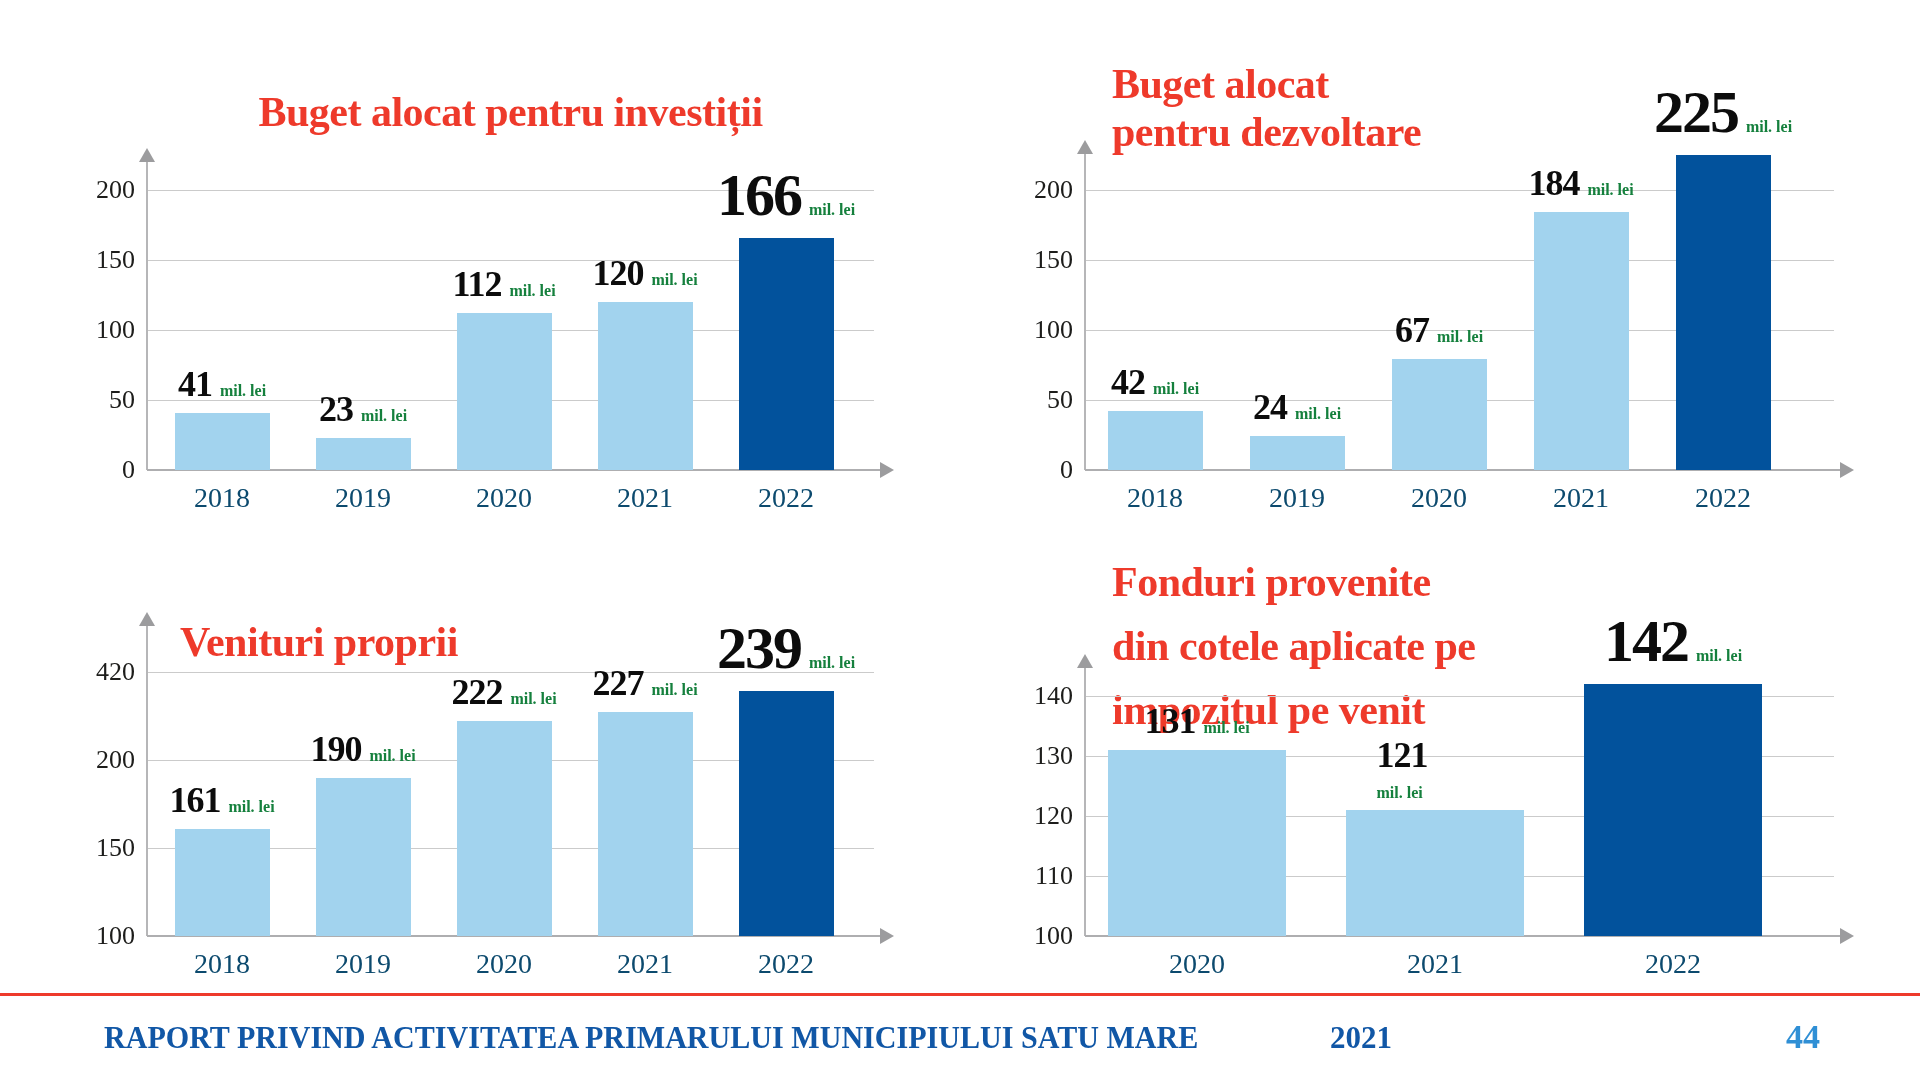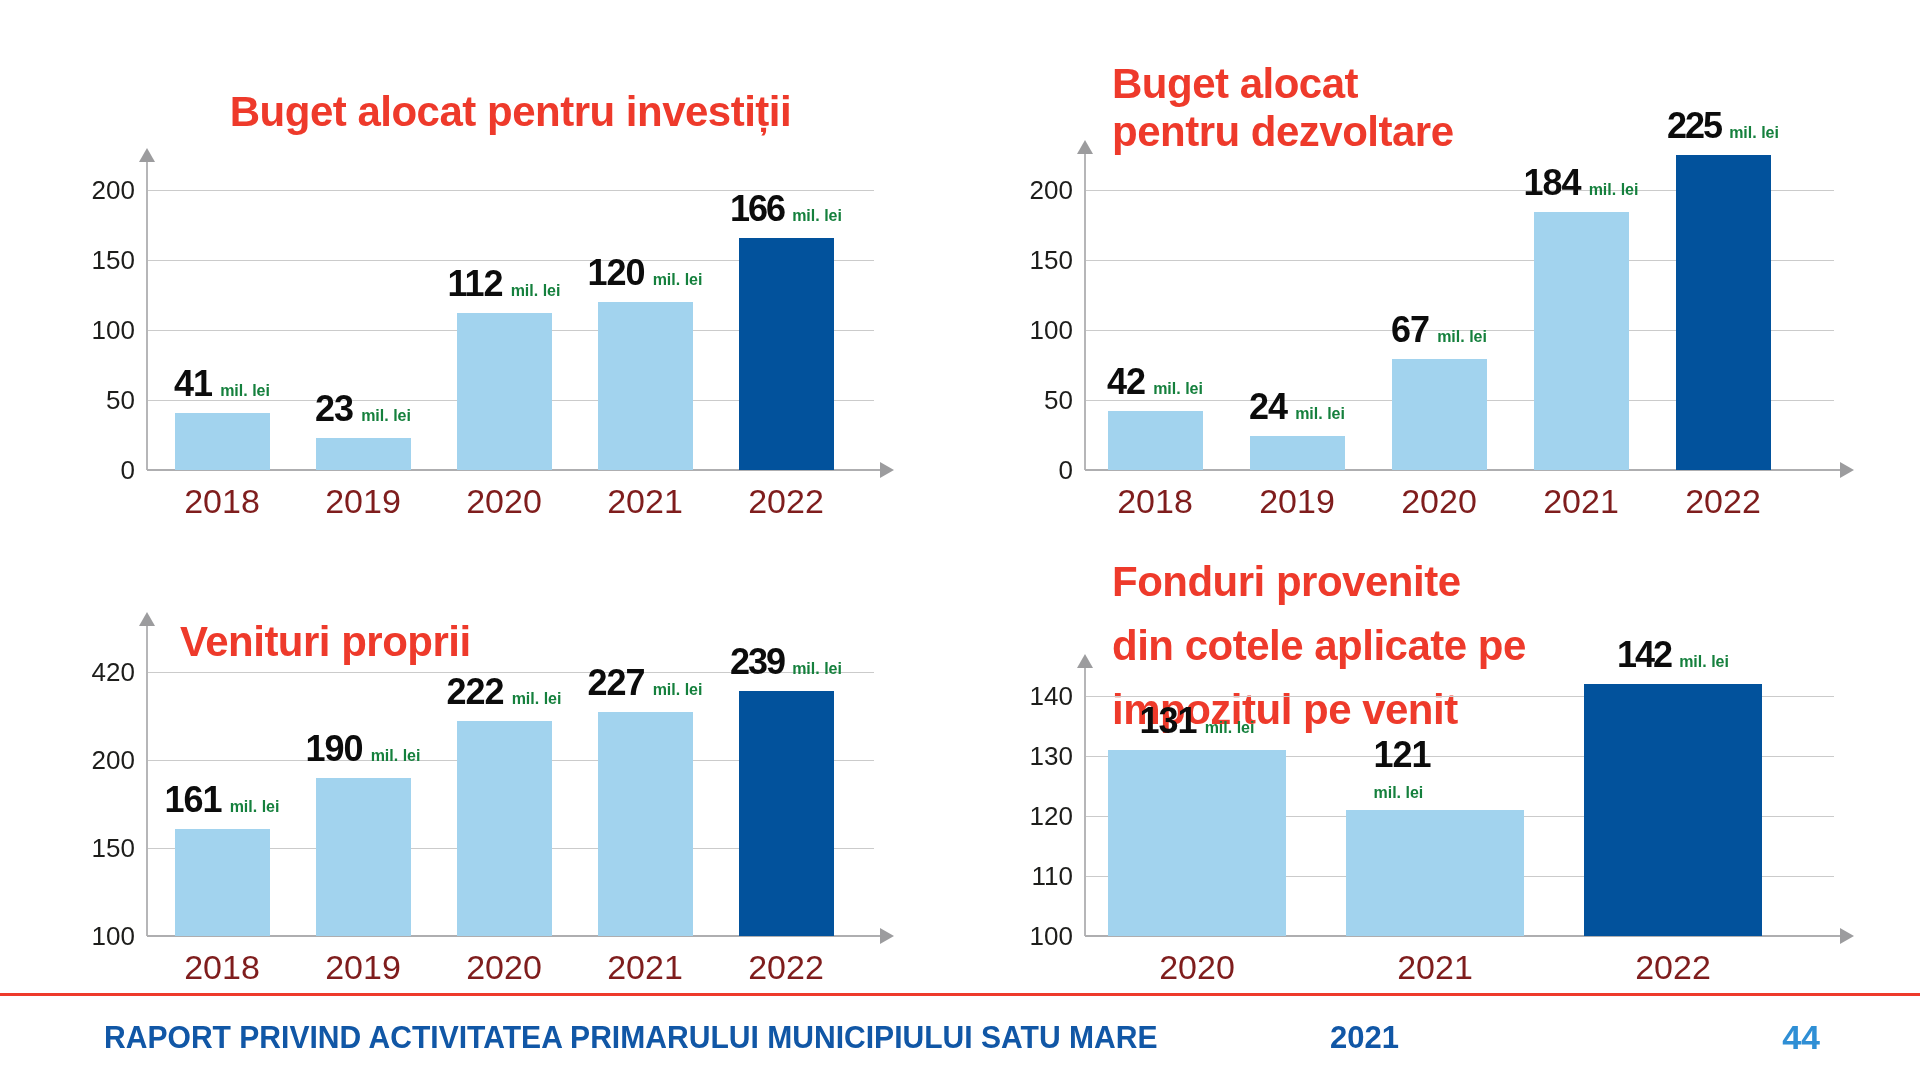--- a/index.html
+++ b/index.html
@@ -1,18 +1,18 @@
 <!DOCTYPE html>
 <html style="--red: #ee3a2b; --light: #a2d3ee; --dark: #02529c; --footer-blue: #1157a6; --page-blue: #2f8fd5;"><head>
 <meta charset="utf-8">
 <style>
   html,body{margin:0;padding:0;background:#ffffff;}
   .page{
     position:relative;width:1920px;height:1080px;background:#ffffff;overflow:hidden;
-    font-family:Liberation Sans, sans-serif;
+    font-family:Liberation Serif, serif;
   }
   .chart{position:absolute;inset:0;}
   .chart-title{
     position:absolute;font-weight:bold;font-size:42px;line-height:48px;
     color:var(--red,#ee3a2b);letter-spacing:-0.5px;white-space:pre-line;
   }
   .t-investitii{left:147px;top:88px;width:727px;text-align:center;}
   .t-dezvoltare{left:1112px;top:60px;}
   .t-venituri{left:180px;top:590px;margin-top:28px;}
   .t-fonduri{left:1112px;top:550px;line-height:64px;}
@@ -25,30 +25,30 @@
   .xaxis{position:absolute;height:2px;background:#aeaeb0;}
   .xarrow{position:absolute;width:0;height:0;
     border-top:8px solid transparent;border-bottom:8px solid transparent;
     border-left:14px solid #9c9c9e;}
   .ytick{
     position:absolute;width:66px;text-align:right;
     font-size:26px;line-height:30px;height:30px;color:#1d1d1b;
   }
   .cat{
     position:absolute;transform:translateX(-50%);
-    font-size:34px;color:#7f1d1d;white-space:nowrap;
+    font-size:28px;color:#0c4a6e;white-space:nowrap;
   }
   .bar{position:absolute;background:var(--light,#a2d3ee);}
   .bar.hl{background:var(--dark,#02529c);}
   .vlabel{
     position:absolute;transform:translateX(-50%);
     display:flex;align-items:baseline;gap:8px;white-space:nowrap;
   }
   .vlabel .num{font-weight:bold;font-size:36px;letter-spacing:-1px;color:#0c0c0c;}
-  .vlabel.big .num{font-size:36px;letter-spacing:-2px;}
+  .vlabel.big .num{font-size:60px;letter-spacing:-2px;}
   .vlabel .unit{font-weight:bold;font-size:16px;color:#15803d;}
 
   .footer-line{position:absolute;left:0;top:993px;width:1920px;height:3px;background:var(--red,#ee3a2b);}
   .footer-text{
     position:absolute;left:104px;top:1020px;font-size:31px;font-weight:bold;
     color:var(--footer-blue,#1157a6);letter-spacing:0px;white-space:nowrap;
     transform:scaleX(0.97);transform-origin:left center;
   }
   .footer-year{
     position:absolute;left:1330px;top:1020px;font-size:31px;font-weight:bold;

